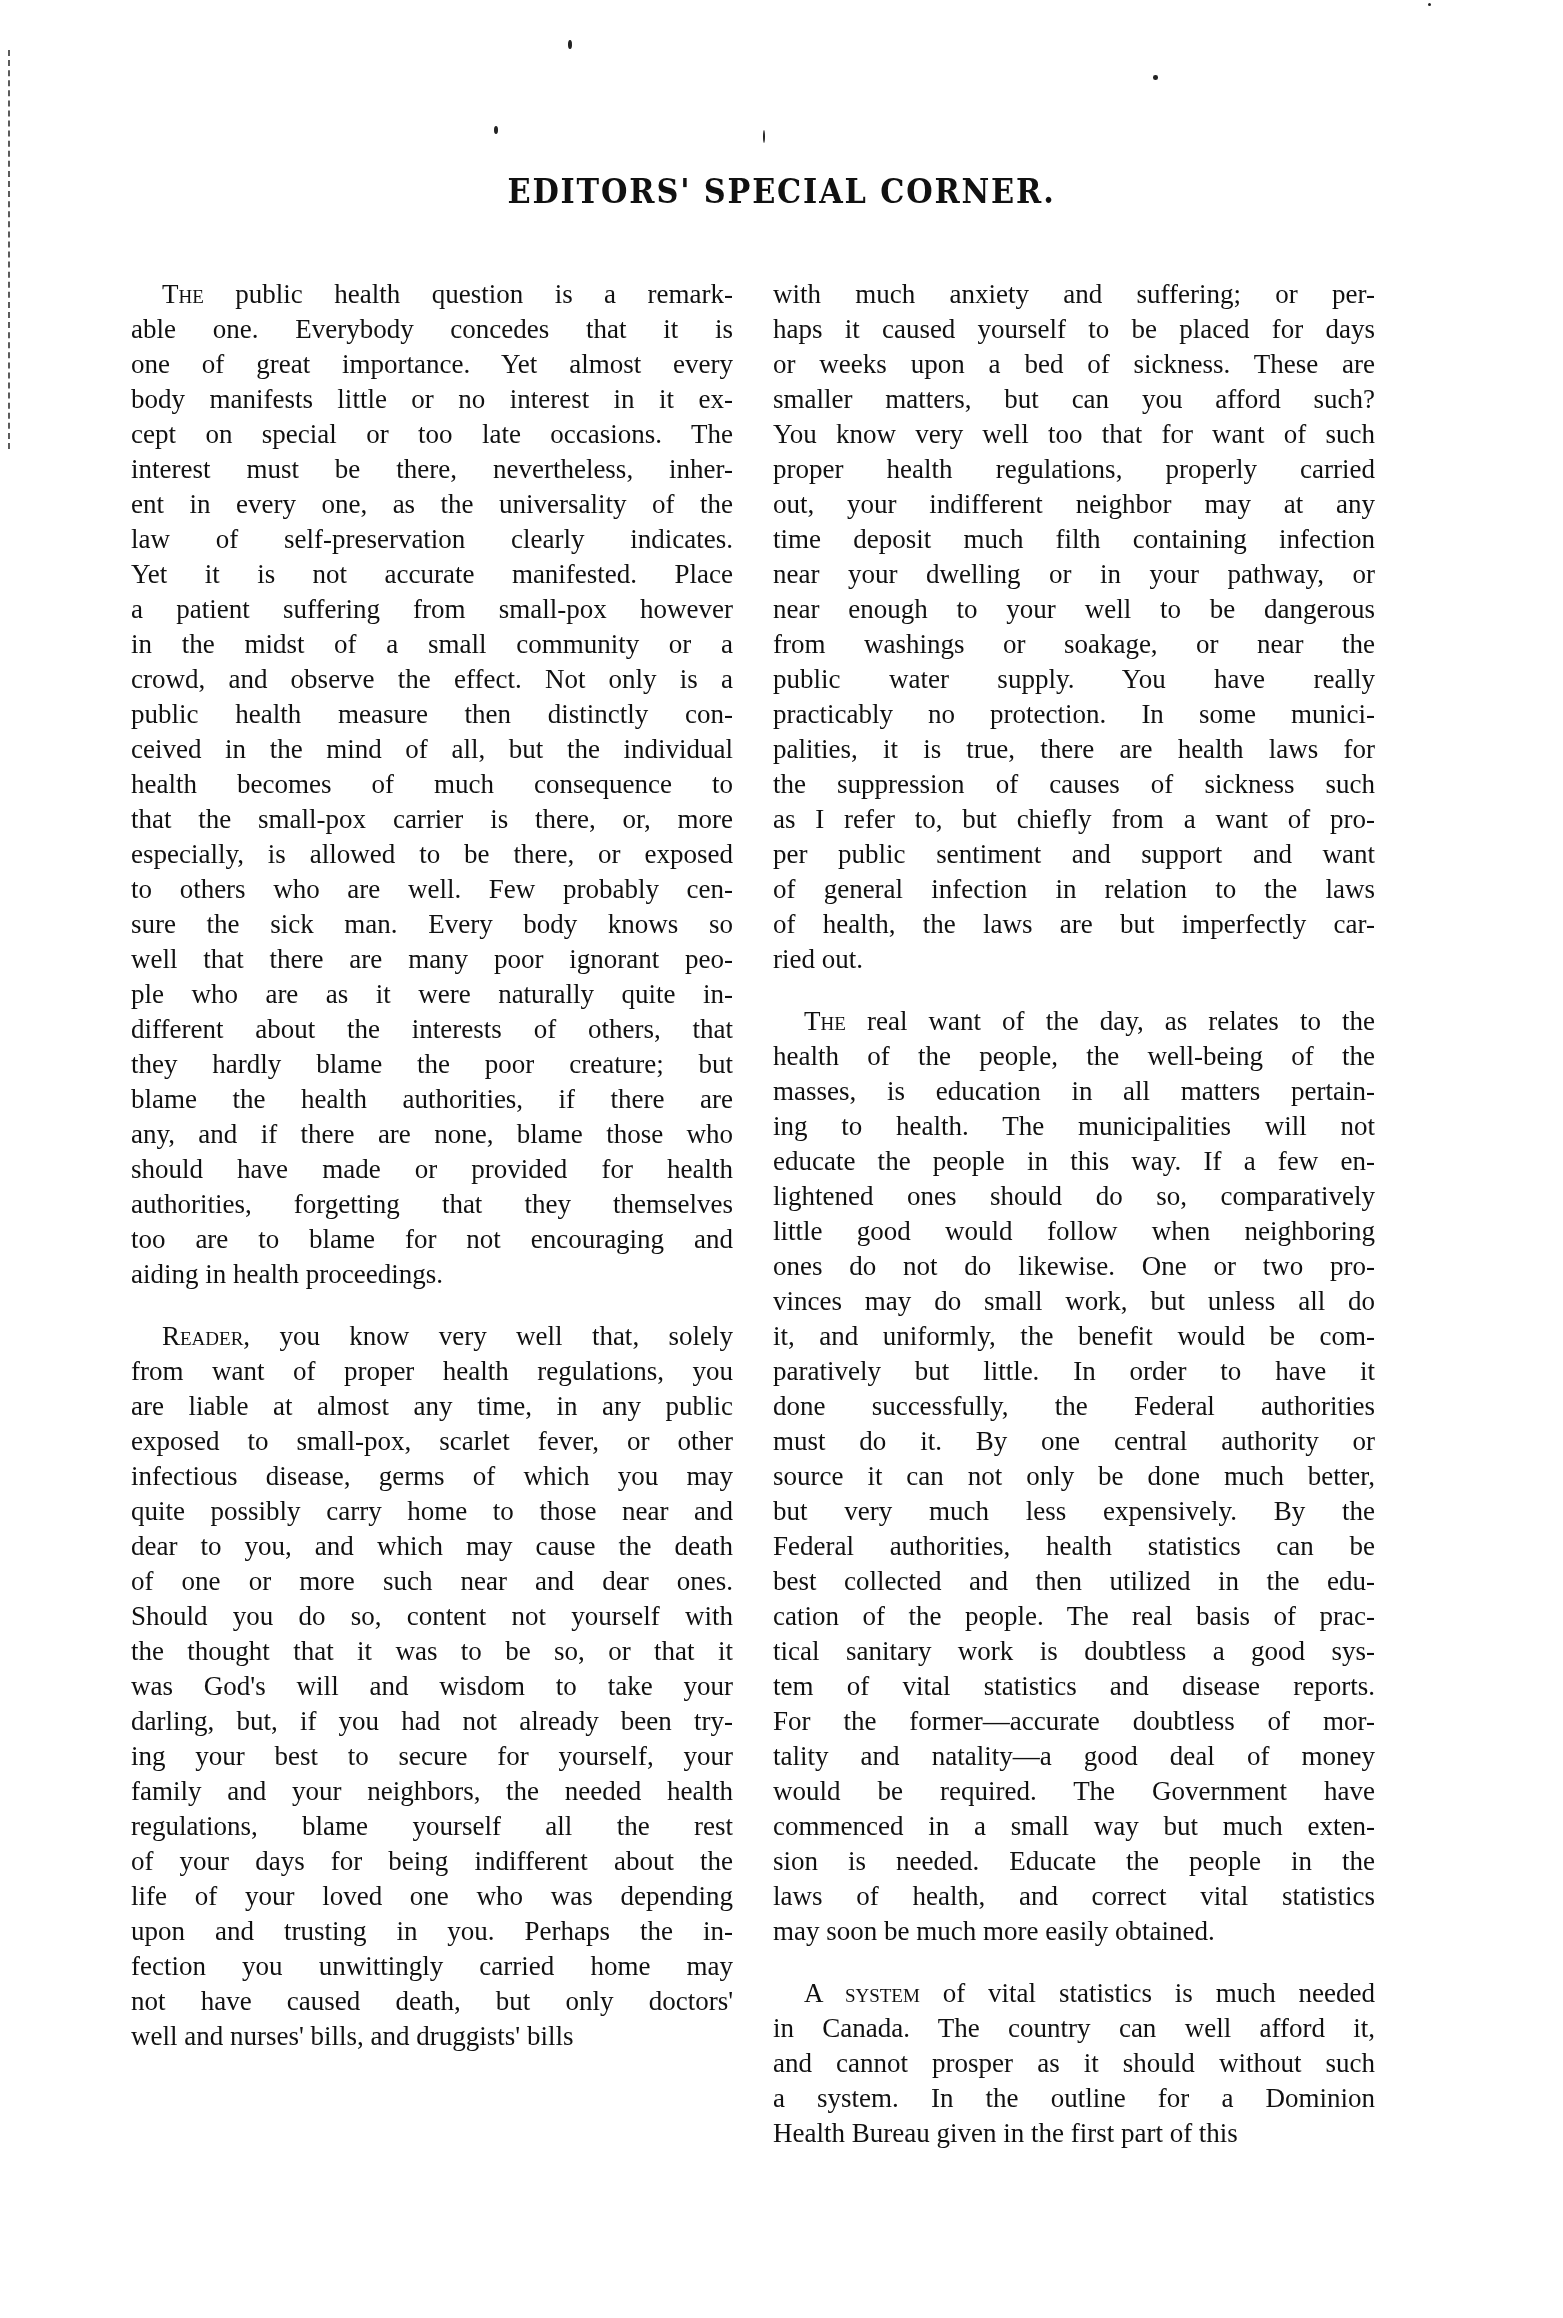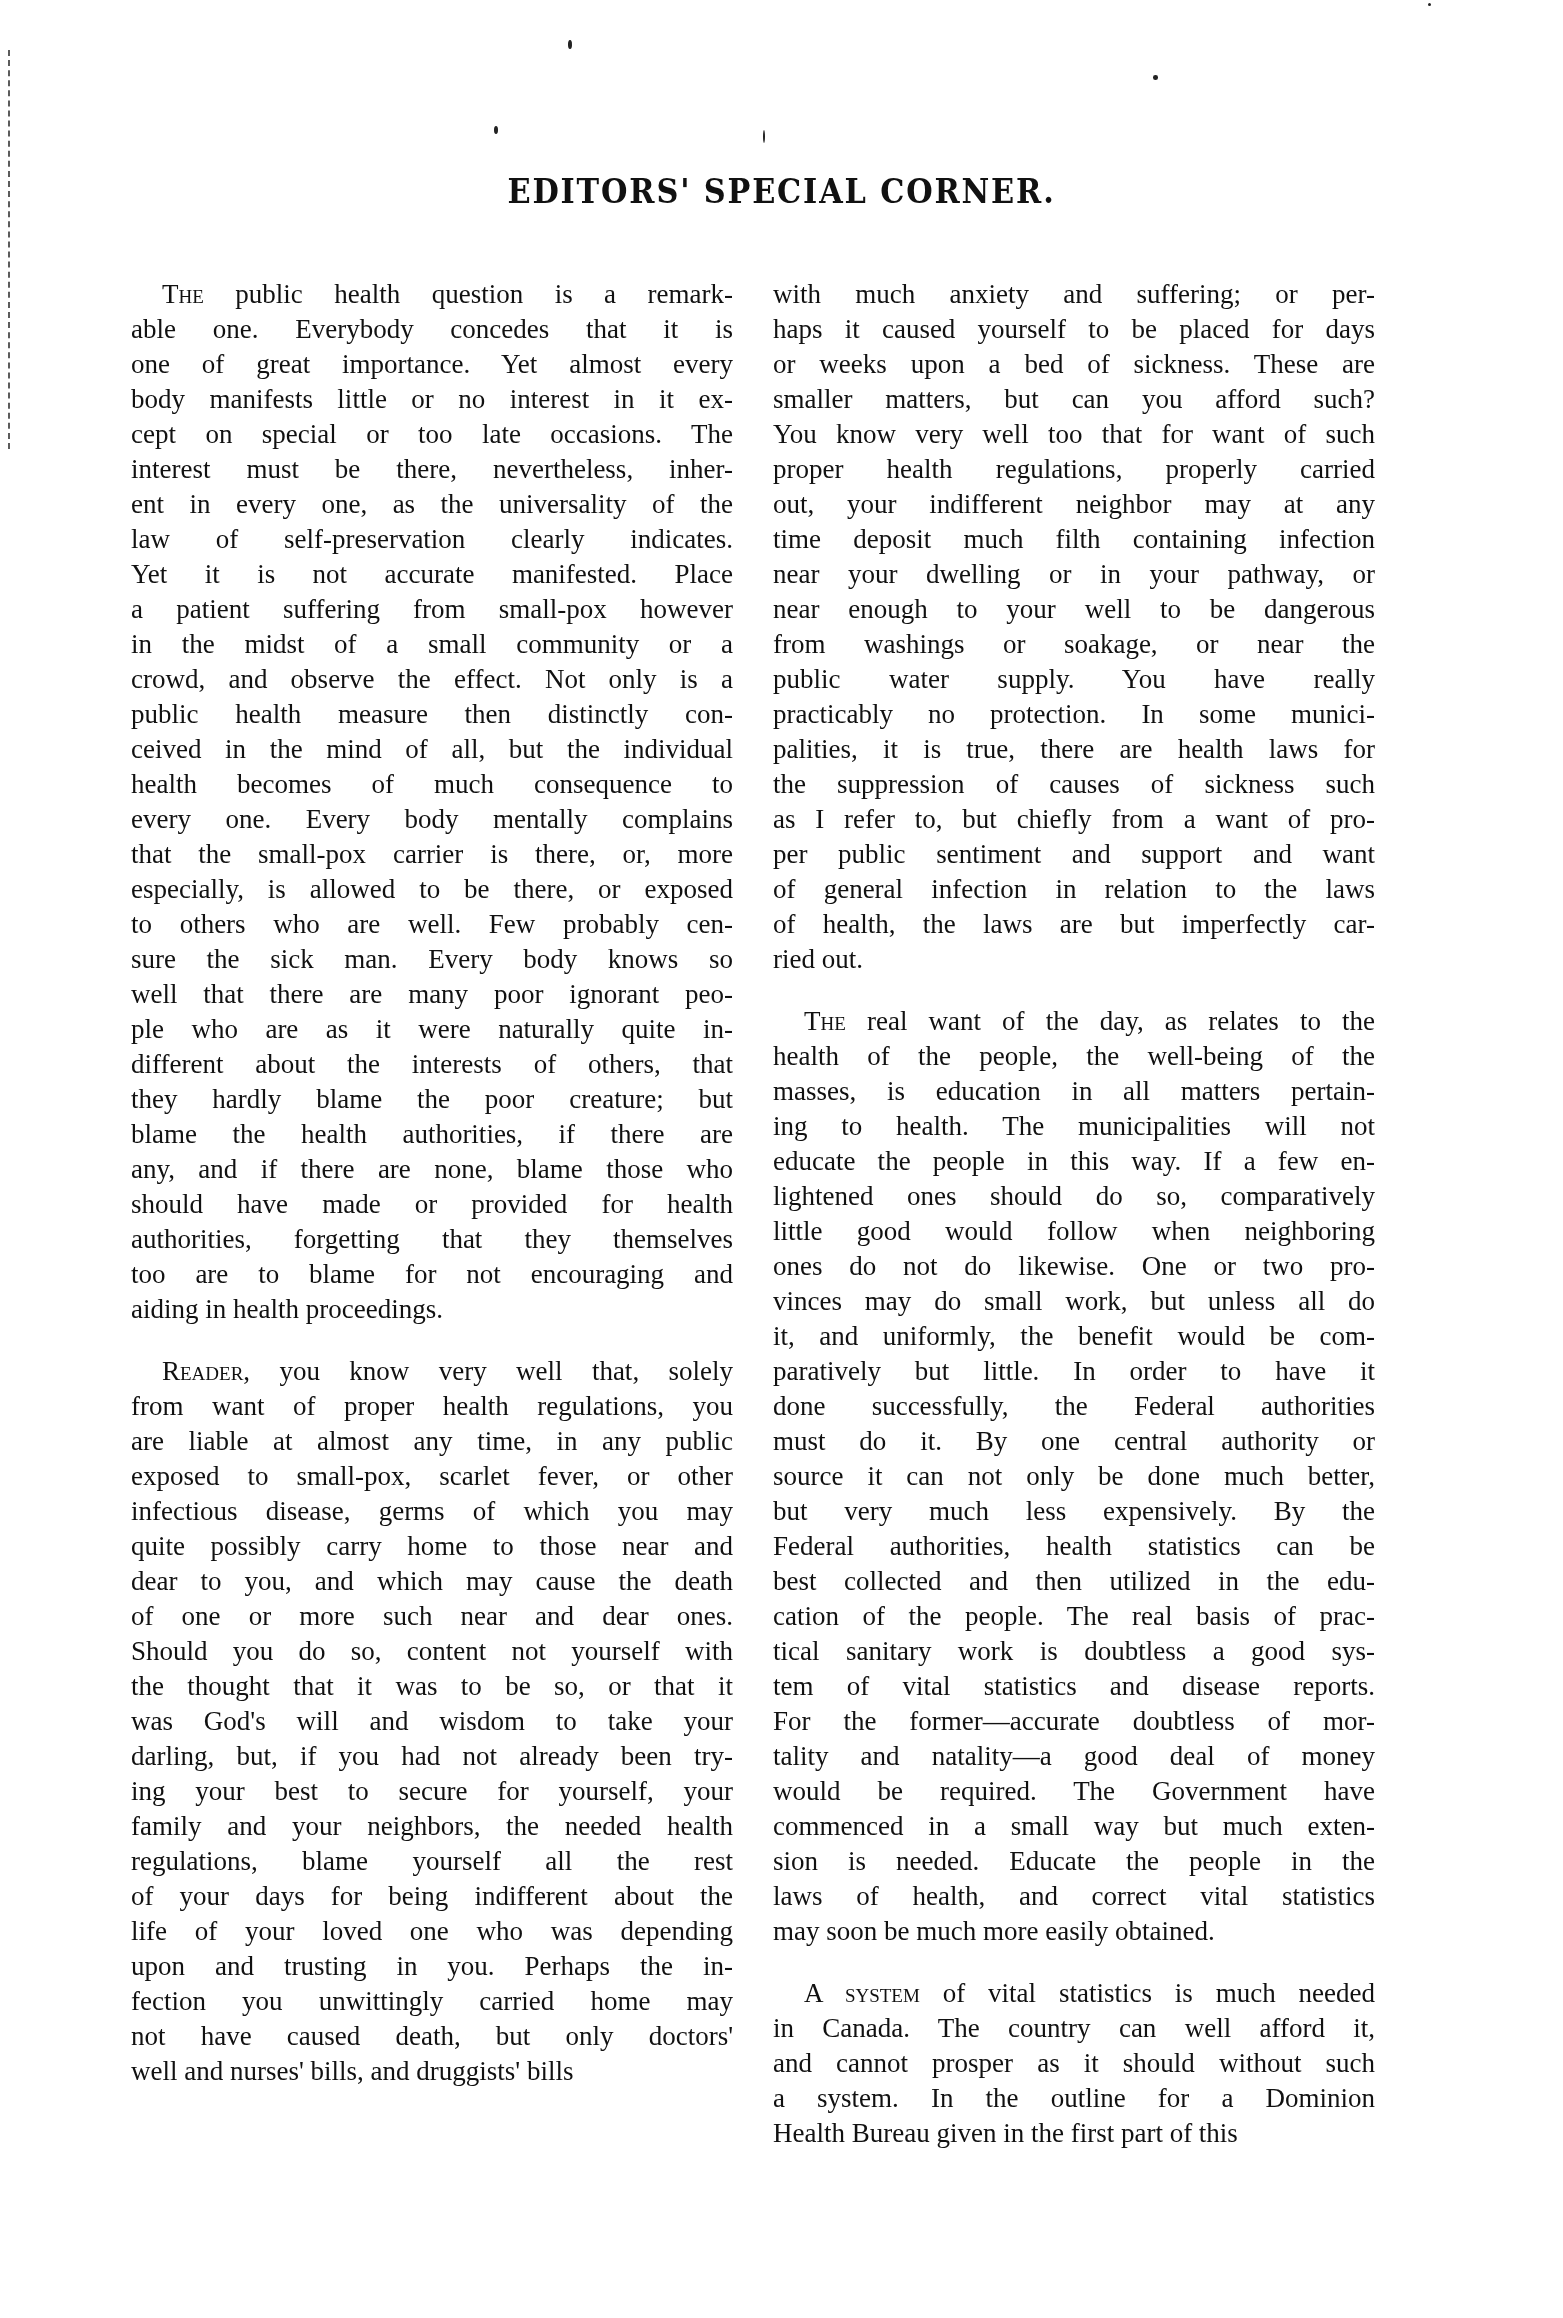--- a/index.html
+++ b/index.html
@@ -47,21 +47,20 @@
         <span class="line">interest must be there, nevertheless, inher-</span>
         <span class="line">ent in every one, as the universality of the</span>
         <span class="line">law of self-preservation clearly indicates.</span>
         <span class="line">Yet it is not accurate manifested.  Place</span>
         <span class="line">a patient suffering from small-pox however</span>
         <span class="line">in the midst of a small community or a</span>
         <span class="line">crowd, and observe the effect.  Not only is a</span>
         <span class="line">public health measure then distinctly con-</span>
         <span class="line">ceived in the mind of all, but the individual</span>
         <span class="line">health becomes of much consequence to</span>
-        <span class="line">every one.  Every body mentally complains</span>
         <span class="line">that the small-pox carrier is there, or, more</span>
         <span class="line">especially, is allowed to be there, or exposed</span>
         <span class="line">to others who are well.   Few probably cen-</span>
         <span class="line">sure the sick man.  Every body knows so</span>
         <span class="line">well that there are many poor ignorant peo-</span>
         <span class="line">ple who are as it were naturally quite in-</span>
         <span class="line">different about the interests of others, that</span>
         <span class="line">they hardly blame the poor creature; but</span>
         <span class="line">blame the health authorities, if there are</span>
         <span class="line">any, and if there are none, blame those who</span>

